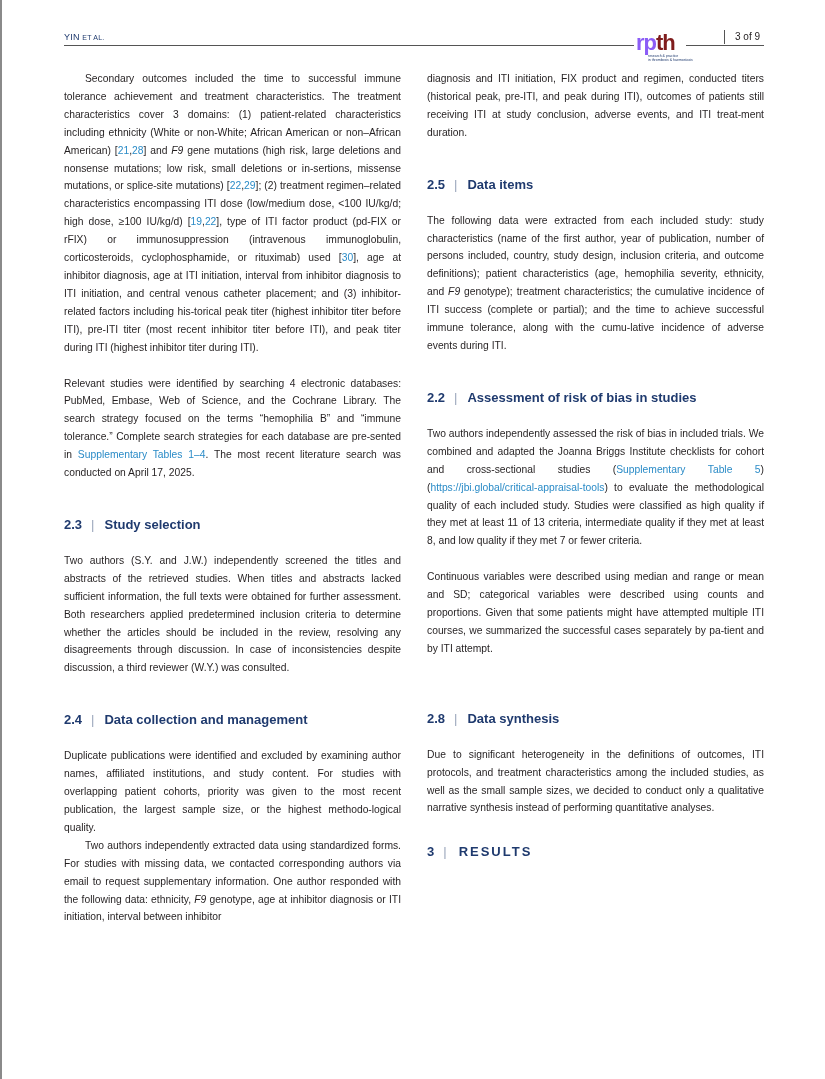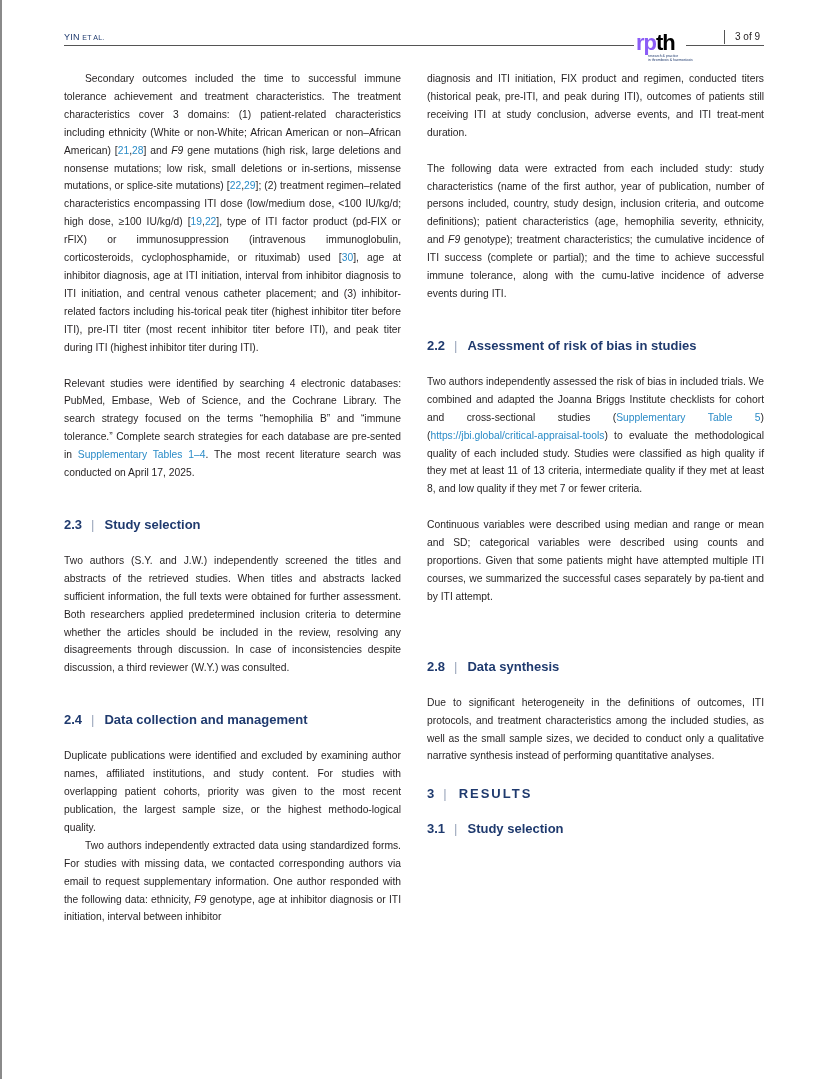--- a/index.html
+++ b/index.html
@@ -9,21 +9,21 @@
     }
     .left-rule { position: absolute; left: 0; top: 0; width: 2px; height: 1079px; background: #8a8a8a; }
     .header { position: absolute; left: 64px; top: 28px; width: 700px; height: 40px; }
     .running-head { position: absolute; left: 0; top: 4px; font-size: 9px; color: #1f3a6e; letter-spacing: 0.2px; }
     .running-head .sc { font-size: 7px; }
     .header-rule { position: absolute; left: 0; top: 17px; width: 570px; height: 1px; background: #555; }
     .header-rule2 { position: absolute; left: 622px; top: 17px; width: 78px; height: 1px; background: #555; }
     .logo { position: absolute; left: 572px; top: 4px; width: 52px; height: 32px; }
     .logo-main { font-family: "Liberation Sans", sans-serif; font-weight: bold; font-size: 22px; line-height: 22px; letter-spacing: -1px; }
     .logo-main .rp { color: #8b5cf6; }
-    .logo-main .th { color: #000000; text-align: center; }
+    .logo-main .th { color: #7f1d1d; text-align: center; }
     .logo-sub { font-size: 3.5px; color: #1f3a6e; line-height: 4px; margin-left: 12px; white-space: nowrap; }
     .page-sep { position: absolute; left: 660px; top: 2px; width: 1px; height: 14px; background: #555; }
     .page-num { position: absolute; left: 671px; top: 3px; font-size: 10px; color: #231f20; }
 
     .col { position: absolute; top: 70px; width: 337px; }
     .col-left { left: 64px; }
     .col-right { left: 427px; }
     p {
       margin: 0; font-size: 10.3px; line-height: 17.9px; text-align: justify; color: #231f20;
     }
@@ -68,26 +68,26 @@
   <p style="margin-top:18px">Two authors (S.Y. and J.W.) independently screened the titles and abstracts of the retrieved studies. When titles and abstracts lacked sufficient information, the full texts were obtained for further assessment. Both researchers applied predetermined inclusion criteria to determine whether the articles should be included in the review, resolving any disagreements through discussion. In case of inconsistencies despite discussion, a third reviewer (W.Y.) was consulted.</p>
 
   <h2 style="margin-top:34px"><span class="num">2.4</span><span class="bar">|</span><span>Data collection and management</span></h2>
   <p style="margin-top:18px">Duplicate publications were identified and excluded by examining author names, affiliated institutions, and study content. For studies with overlapping patient cohorts, priority was given to the most recent publication, the largest sample size, or the highest methodo-logical quality.</p>
   <p class="indent"><span>Two authors independently extracted data using standardized forms. For studies with missing data, we contacted corresponding authors via email to request supplementary information. One author responded with the following data: ethnicity, </span><span class="it">F9</span><span> genotype, age at inhibitor diagnosis or ITI initiation, interval between inhibitor</span></p>
 </div>
 
 <div class="col col-right">
   <p>diagnosis and ITI initiation, FIX product and regimen, conducted titers (historical peak, pre-ITI, and peak during ITI), outcomes of patients still receiving ITI at study conclusion, adverse events, and ITI treat-ment duration.</p>
 
+  <h2 style="margin-top:34px"><span class="num">2.5</span><span class="bar">|</span><span>Data items</span></h2>
   <p style="margin-top:18px"><span>The following data were extracted from each included study: study characteristics (name of the first author, year of publication, number of persons included, country, study design, inclusion criteria, and outcome definitions); patient characteristics (age, hemophilia severity, ethnicity, and </span><span class="it">F9</span><span> genotype); treatment characteristics; the cumulative incidence of ITI success (complete or partial); and the time to achieve successful immune tolerance, along with the cumu-lative incidence of adverse events during ITI.</span></p>
 
   <h2 style="margin-top:34px"><span class="num">2.2</span><span class="bar">|</span><span>Assessment of risk of bias in studies</span></h2>
   <p style="margin-top:18px"><span>Two authors independently assessed the risk of bias in included trials. We combined and adapted the Joanna Briggs Institute checklists for cohort and cross-sectional studies (</span><a class="link">Supplementary Table 5</a><span>) (</span><a class="link">https://jbi.global/critical-appraisal-tools</a><span>) to evaluate the methodological quality of each included study. Studies were classified as high quality if they met at least 11 of 13 criteria, intermediate quality if they met at least 8, and low quality if they met 7 or fewer criteria.</span></p>
 
   <p style="margin-top:18px">Continuous variables were described using median and range or mean and SD; categorical variables were described using counts and proportions. Given that some patients might have attempted multiple ITI courses, we summarized the successful cases separately by pa-tient and by ITI attempt.</p>
 
   <h2 style="margin-top:52px"><span class="num">2.8</span><span class="bar">|</span><span>Data synthesis</span></h2>
   <p style="margin-top:18px">Due to significant heterogeneity in the definitions of outcomes, ITI protocols, and treatment characteristics among the included studies, as well as the small sample sizes, we decided to conduct only a qualitative narrative synthesis instead of performing quantitative analyses.</p>
 
-  <h2 class="results" style="margin-top:20px"><span class="num">3</span><span class="bar">|</span><span>RESULTS</span></h2>
+  <h2 class="results" style="margin-top:26px"><span class="num">3</span><span class="bar">|</span><span>RESULTS</span></h2>
 
-  <h2 style="margin-top:17px"><span class="num">3.1</span><span class="bar">|</span><span>Study selection</span></h2>
 </div>
 
 </body></html>

